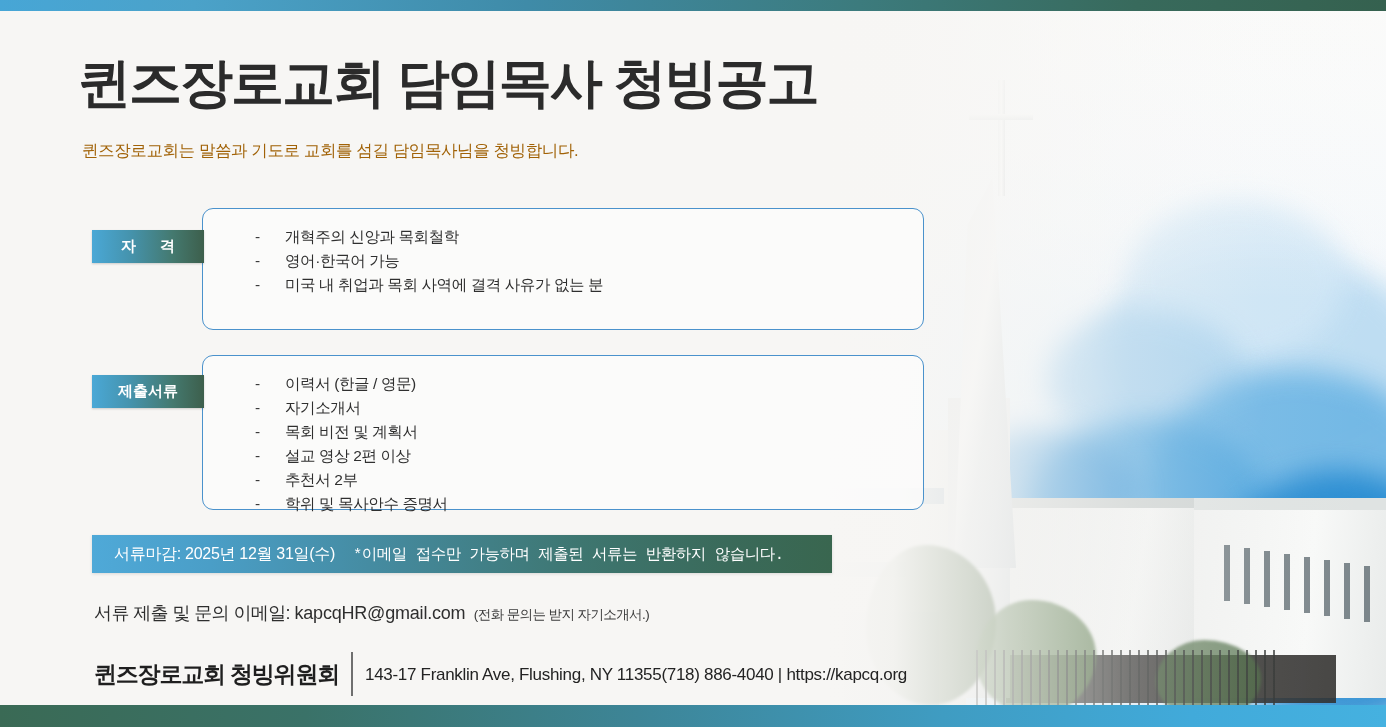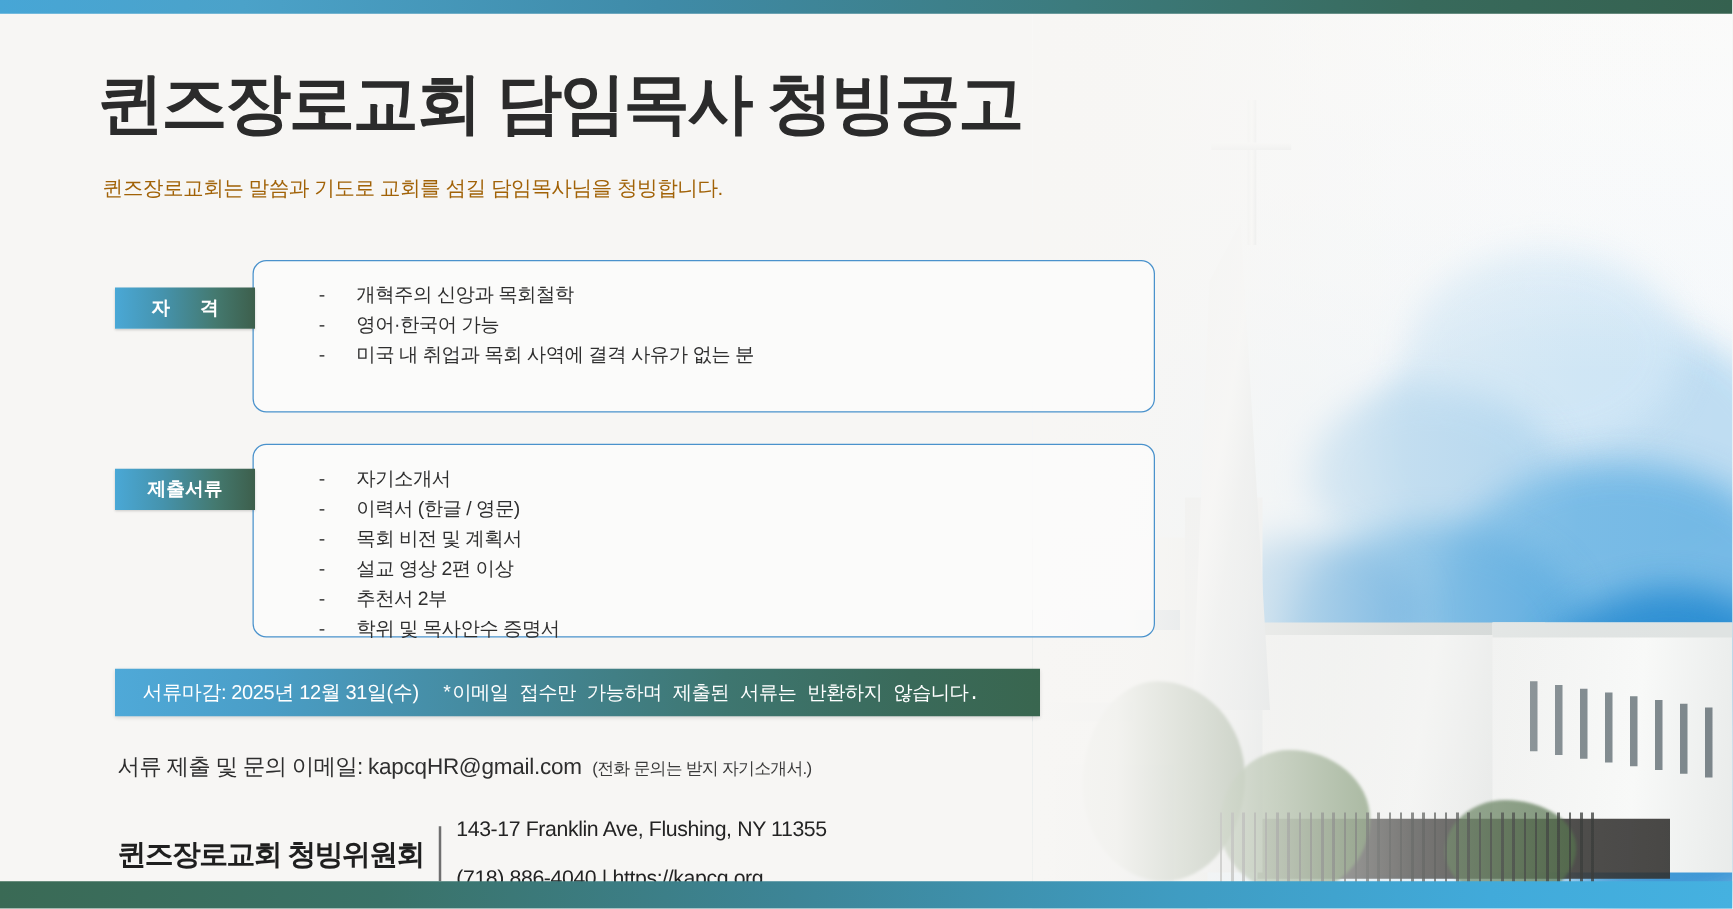--- a/index.html
+++ b/index.html
@@ -218,21 +218,21 @@
   #email-note  { font-size: 13.5px; letter-spacing: -0.6px; color: #3a3a3a; margin-left: 4px; }
 
   
   #footer { position: absolute; left: 94px; top: 652px; display: flex; align-items: center; }
   #footer-org {
     font-size: 23px; font-weight: 700; color: #1f1f1f; letter-spacing: -1.2px; white-space: nowrap;
   }
   #footer-divider {
     width: 2px; height: 44px; background: #6f6f6f; margin: 0 12px 0 12px;
   }
-  #footer-lines { display: flex; flex-direction: column; justify-content: center; gap: 16px; }
+  #footer-lines { display: flex; flex-direction: row; justify-content: center; }
   #footer-lines span {
     font-size: 17px; color: #232323; letter-spacing: -0.3px; line-height: 23px; white-space: nowrap;
   }
 </style>
 </head>
 <body>
 
 <div id="poster">
 
   <div id="photo">
@@ -298,22 +298,22 @@
           <li>영어·한국어 가능</li>
           <li>미국 내 취업과 목회 사역에 결격 사유가 없는 분</li>
         </ul>
       </div>
     </div>
 
     <div class="row" id="row-docs">
       <div class="badge">제출서류</div>
       <div class="card">
         <ul>
+          <li>이력서 (한글 / 영문)</li>
           <li>자기소개서</li>
-          <li>이력서 (한글 / 영문)</li>
           <li>목회 비전 및 계획서</li>
           <li>설교 영상 2편 이상</li>
           <li>추천서 2부</li>
           <li>학위 및 목사안수 증명서</li>
         </ul>
       </div>
     </div>
 
     <div id="deadline">
       <span id="deadline-label">서류마감:  2025년 12월 31일(수)</span>

